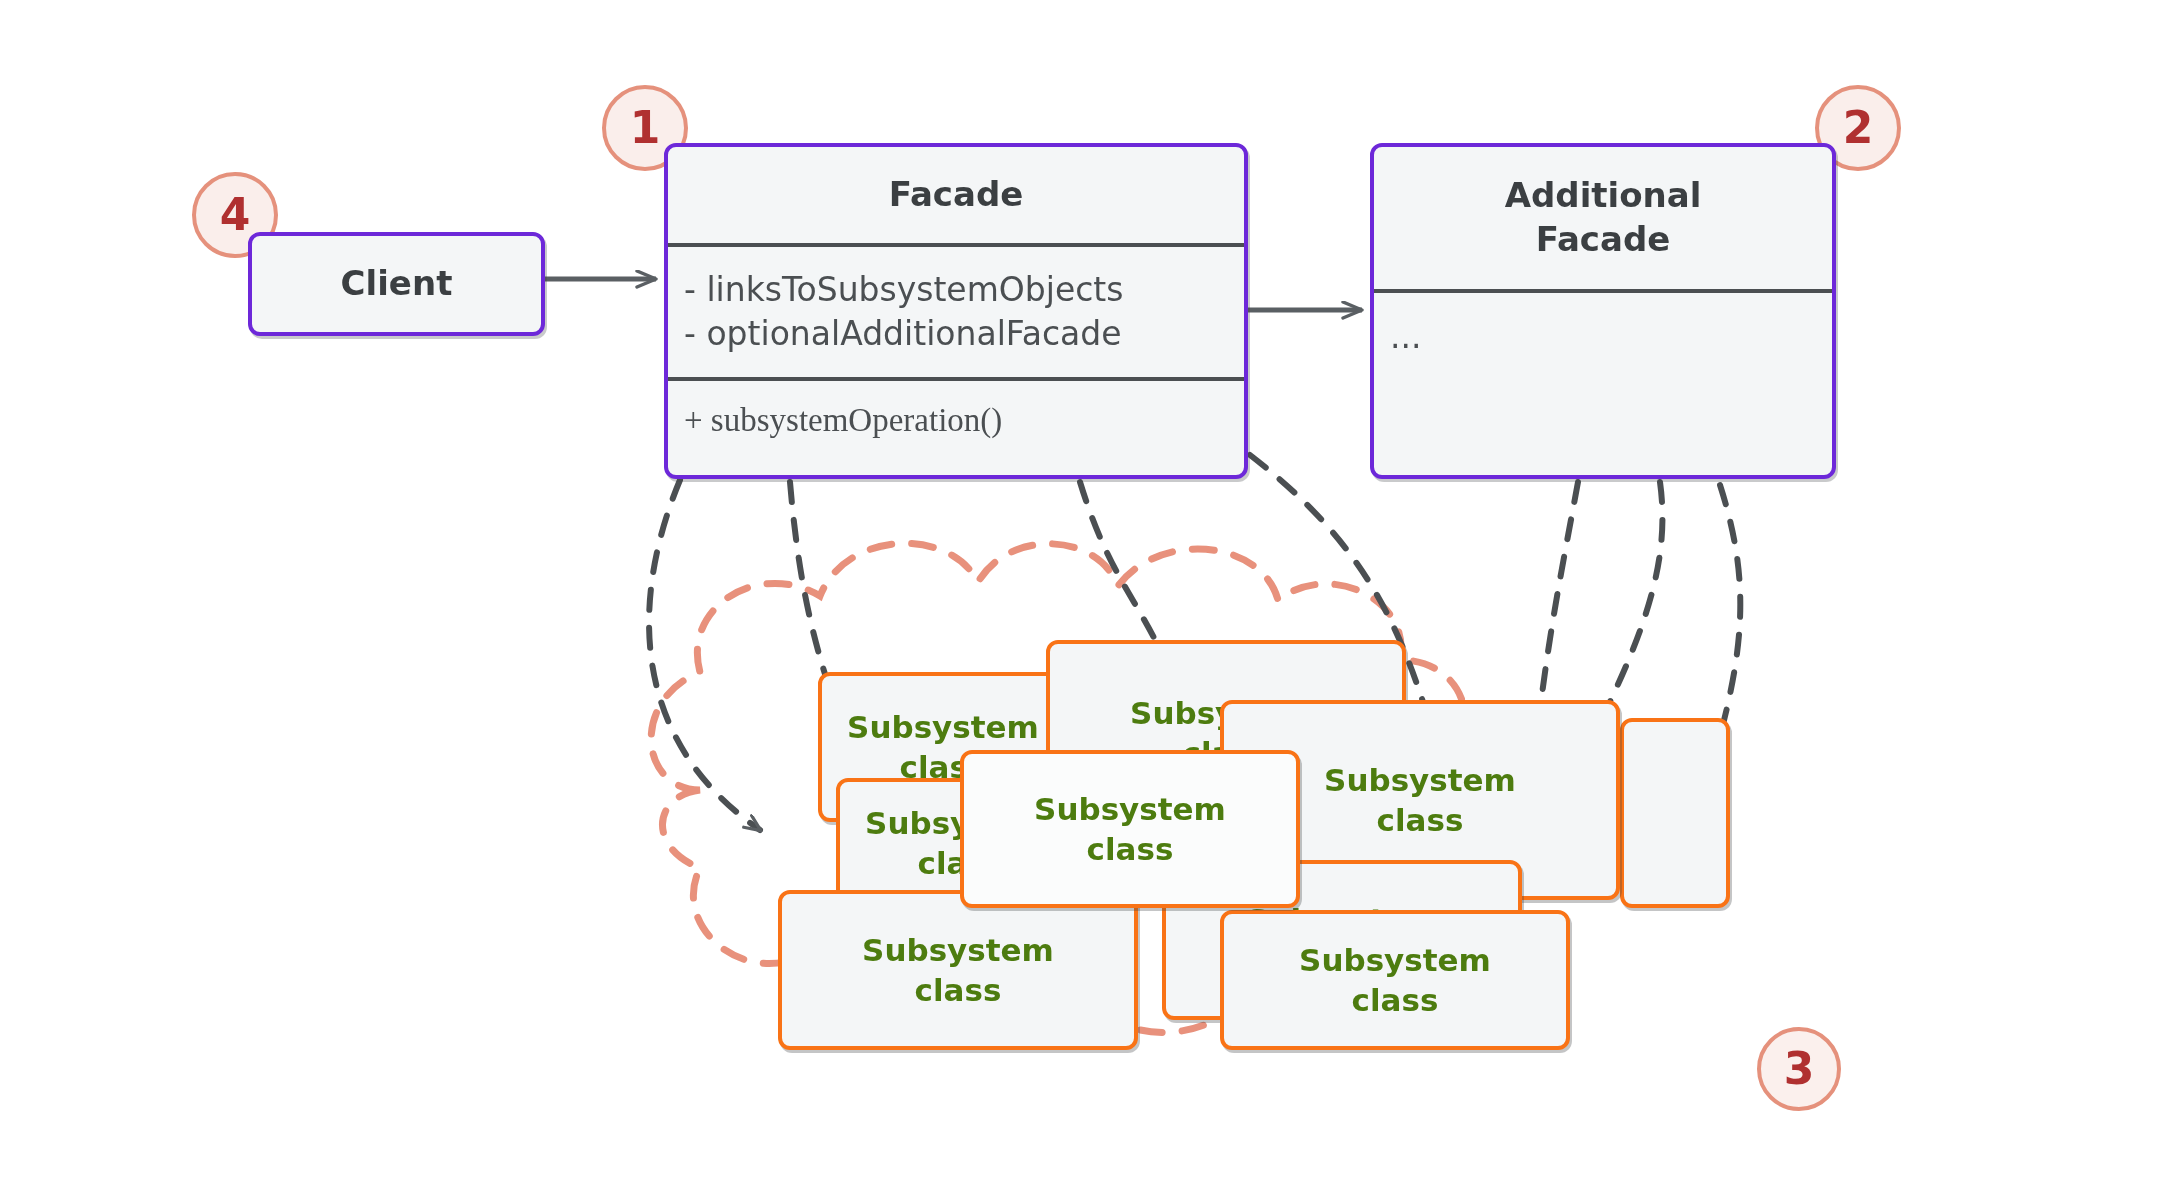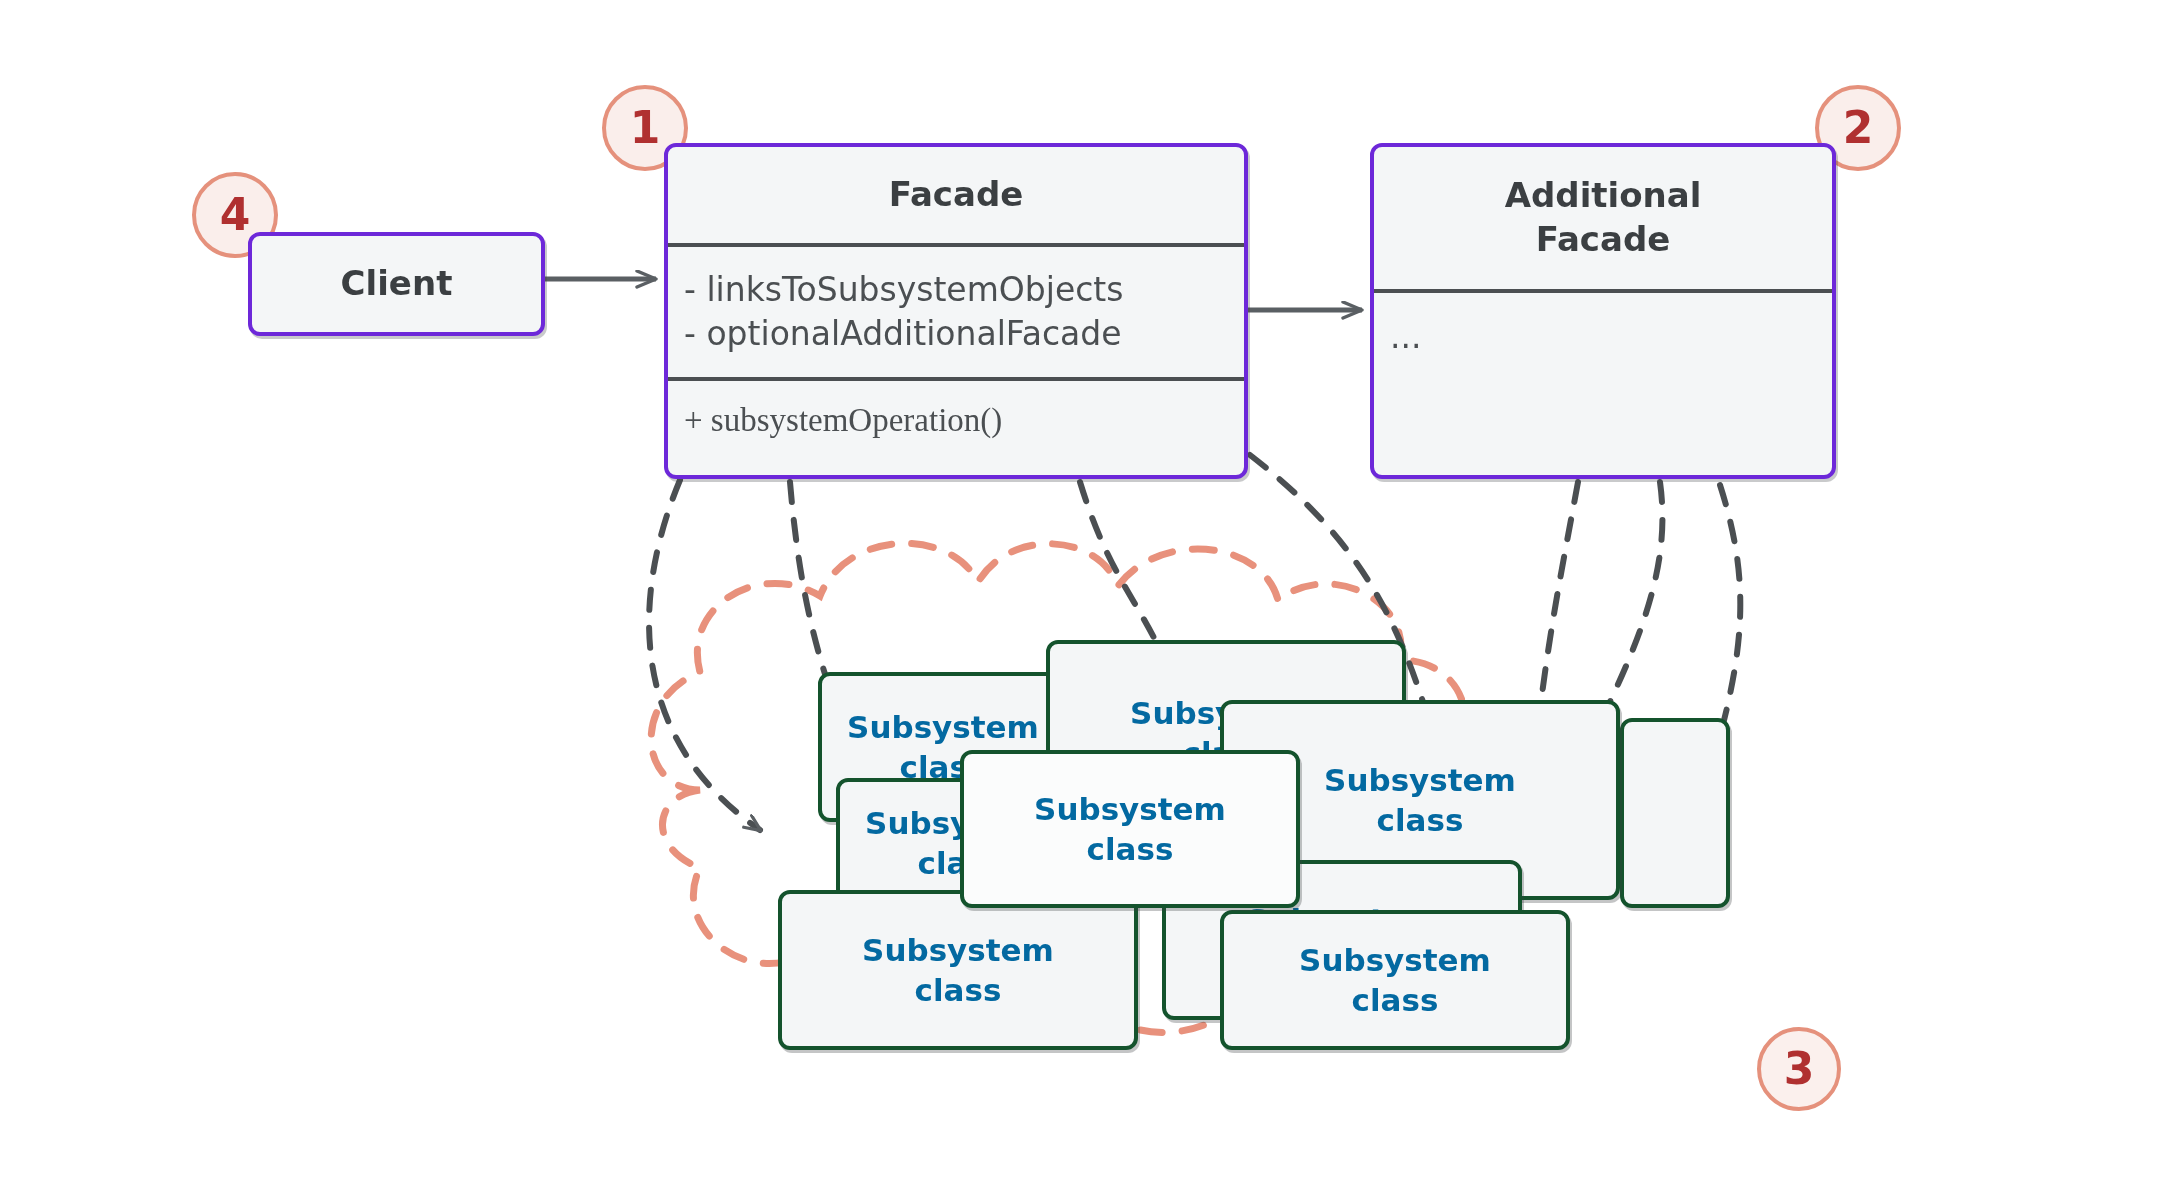--- a/index.html
+++ b/index.html
@@ -59,29 +59,29 @@
     font-size: 33px;
     line-height: 1.33;
   }
   .uml-line {
     white-space: nowrap;
   }
   .sub-box {
     position: absolute;
     box-sizing: border-box;
     background: #f4f6f7;
-    border: 4px solid #14532d;
+    border: 4px solid #f97316;
     border-radius: 12px;
     box-shadow: 2px 3px 0 rgba(60,64,67,0.30);
     display: flex;
     align-items: center;
     justify-content: center;
     text-align: center;
     font-weight: bold;
-    color: #0369a1;
+    color: #4d7c0f;
     font-size: 31px;
     line-height: 1.3;
     padding: 6px 10px;
   }
   .marker {
     position: absolute;
     box-sizing: border-box;
     border-radius: 50%;
     background: #faeeeb;
     border: 4px solid #e5917c;

